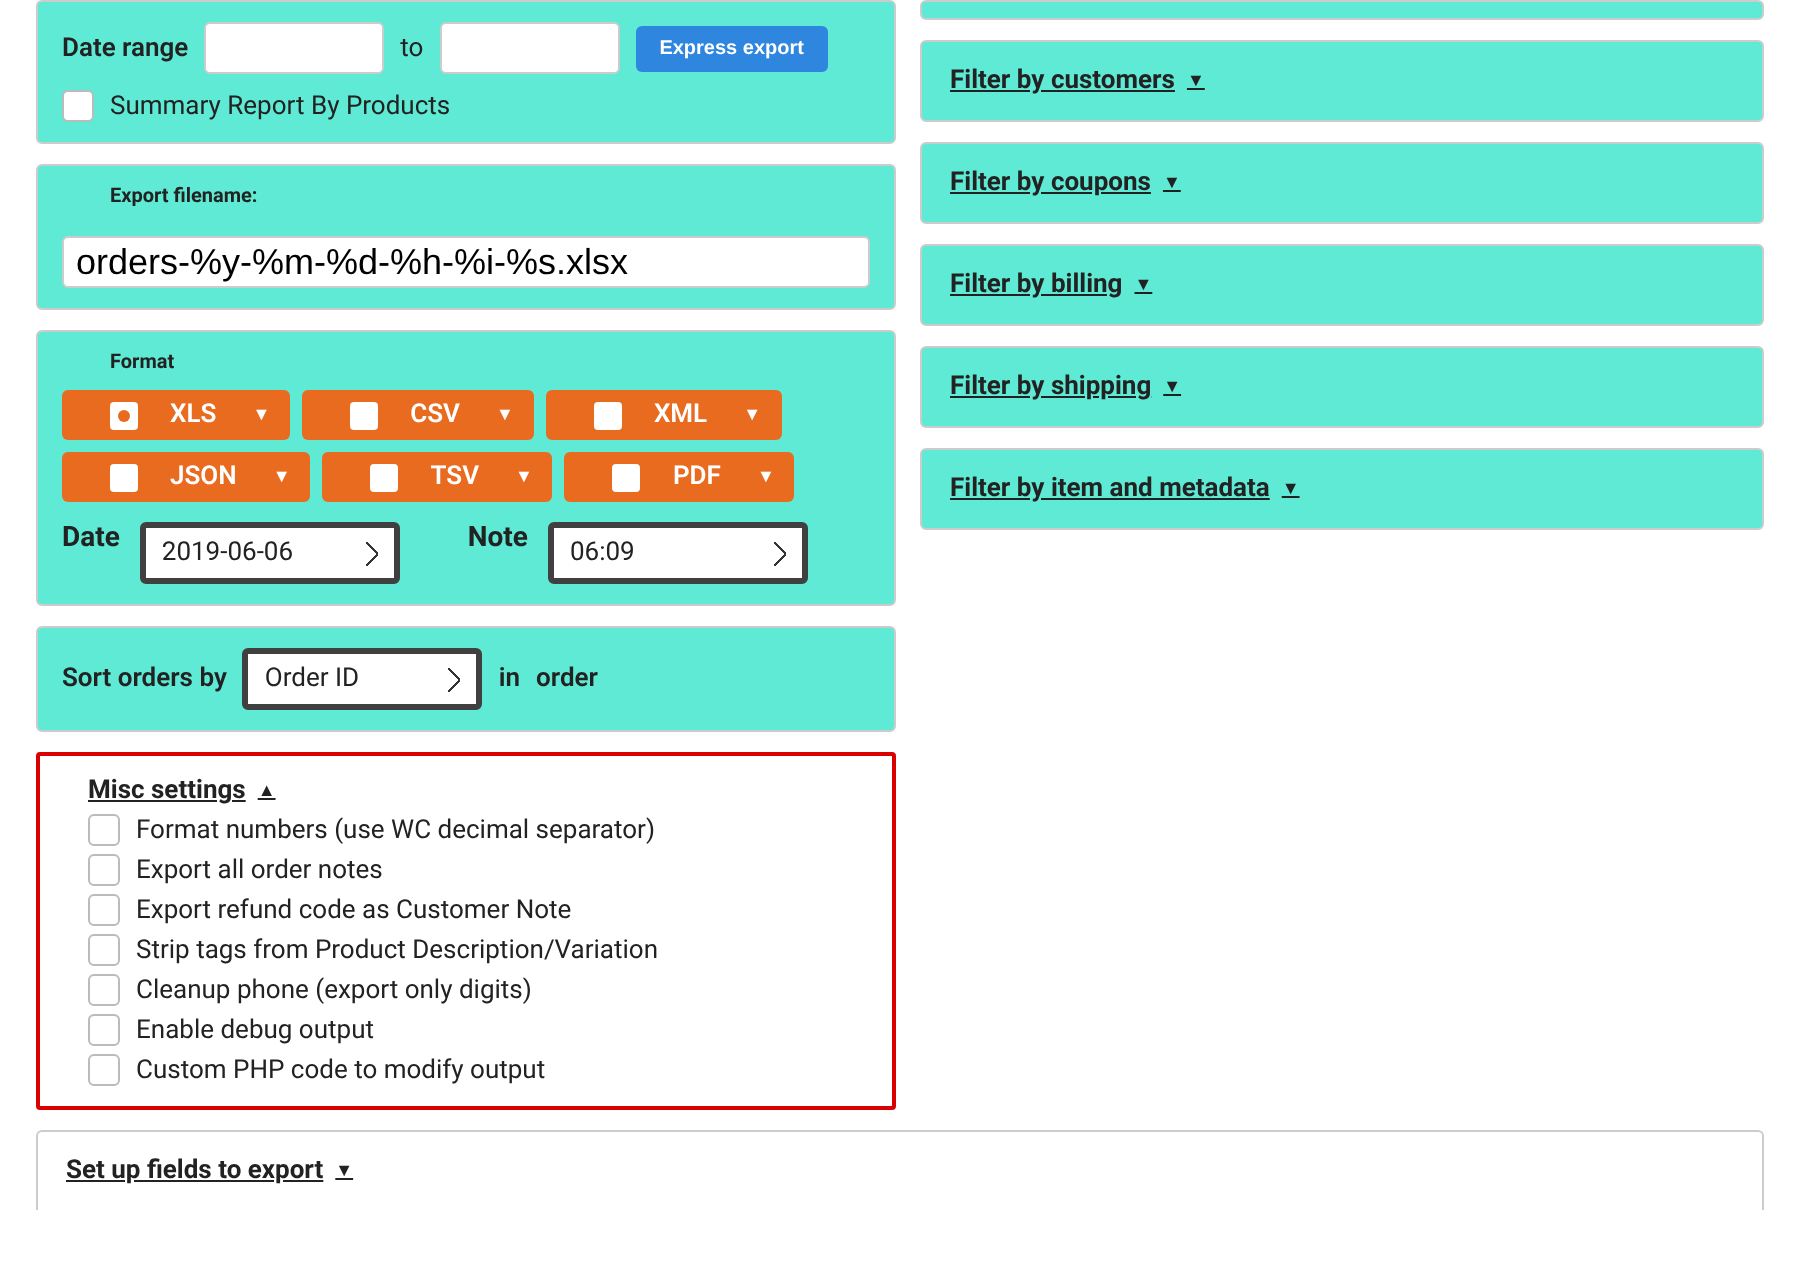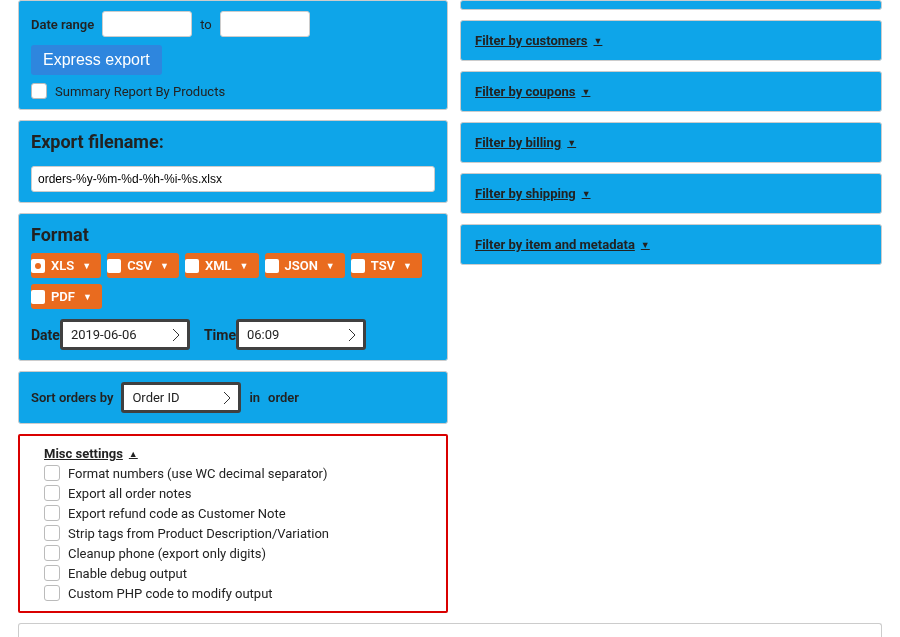--- a/index.html
+++ b/index.html
@@ -10,65 +10,65 @@
       background: #fff;
       padding: 0;
       width: 900px;
     }
     .cols { display: flex; gap: 12px; padding: 0 18px; }
     .left { flex: 0 0 430px; }
     .right { flex: 1; }
     .panel {
       border: 1px solid #ccc;
       border-radius: 3px;
-      background: #0ea5e9;
+      background: #5eead4;
       padding: 10px 12px;
       margin-bottom: 10px;
     }
     .row { display: flex; align-items: center; gap: 8px; flex-wrap: wrap; }
     label.inline { font-weight: 600; font-size: 13px; }
     input[type="text"] {
       border: 1px solid #ccc;
       border-radius: 3px;
       padding: 4px 6px;
-      font-size: 12px;
+      font-size: 18px;
       height: 26px;
     }
     .date-range input { width: 90px; }
     .btn {
       border: none;
       border-radius: 3px;
       padding: 6px 12px;
-      font-size: 16px;
-      font-weight: 400;
+      font-size: 10px;
+      font-weight: 700;
       cursor: pointer;
       color: #fff;
       display: inline-block;
     }
     .btn-blue { background: #0073aa; background: #2e86de; }
     .checkbox-row { display: flex; align-items: center; gap: 8px; margin-top: 8px; }
     .chk {
       width: 16px; height: 16px;
       border: 1px solid #bbb;
       border-radius: 3px;
       background: #fff;
       display: inline-block;
       flex-shrink: 0;
     }
     .filename-input { width: 100%; margin-top: 6px; padding: 5px 8px; }
-    .section-title { font-weight: 700; font-size: 18px; margin-bottom: 8px; }
+    .section-title { font-weight: 700; font-size: 10px; margin-bottom: 8px; margin-left: 24px; }
     .fmt-row { display: flex; flex-wrap: wrap; gap: 6px; margin-bottom: 10px; }
     .fmt-btn {
       background: #e96b1f;
       color: #fff;
       border-radius: 3px;
-      padding: 5px 10px 5px 0;
+      padding: 5px 10px 5px 24px;
       display: inline-flex;
       align-items: center;
-      gap: 6px;
+      gap: 16px;
       font-weight: 600;
       font-size: 13px;
       cursor: pointer;
     }
     .fmt-radio {
       width: 14px; height: 14px;
       border-radius: 2px;
       background: #fff;
       display: inline-flex;
       align-items: center;
@@ -118,21 +118,21 @@
     .tri-down { font-size: 9px; }
     .tri-up { font-size: 9px; }
     .misc-panel {
       border: 2px solid #d90000;
       border-radius: 2px;
       padding: 10px 24px;
       margin-bottom: 10px;
     }
     .misc-list .checkbox-row { margin-top: 4px; font-size: 13px; }
     .right .panel { padding: 12px 14px; }
-    .dt-row { display: flex; align-items: center; }
+    .dt-row { display: flex; gap: 10px; }
     .dt-row .lbl { font-weight: 700; font-size: 14px; }
     .fullwidth-panel {
       margin: 0 18px 10px;
       border: 1px solid #ccc;
       border-top-left-radius: 3px;
       border-top-right-radius: 3px;
       padding: 12px 14px;
       border-bottom: none;
     }
   </style>
@@ -192,21 +192,21 @@
           <div class="fmt-btn">
             <span class="fmt-radio"></span>
             <span>PDF</span>
             <span class="caret">▼</span>
           </div>
         </div>
       <div class="dt-row">
         <span class="lbl">Date</span>
         <span class="select-like" style="min-width:130px">2019-06-06</span>
         <span style="width:14px"></span>
-        <span class="lbl">Time</span>
+        <span class="lbl">Note</span>
         <span class="select-like" style="min-width:130px">06:09</span>
       </div>
     </div>
 
     <div class="panel">
       <div class="row">
         <span style="font-weight:600">Sort orders by</span>
         <span class="select-like">Order ID</span>
         <span style="font-weight:600">in</span>
         <span style="font-weight:600">order</span>

